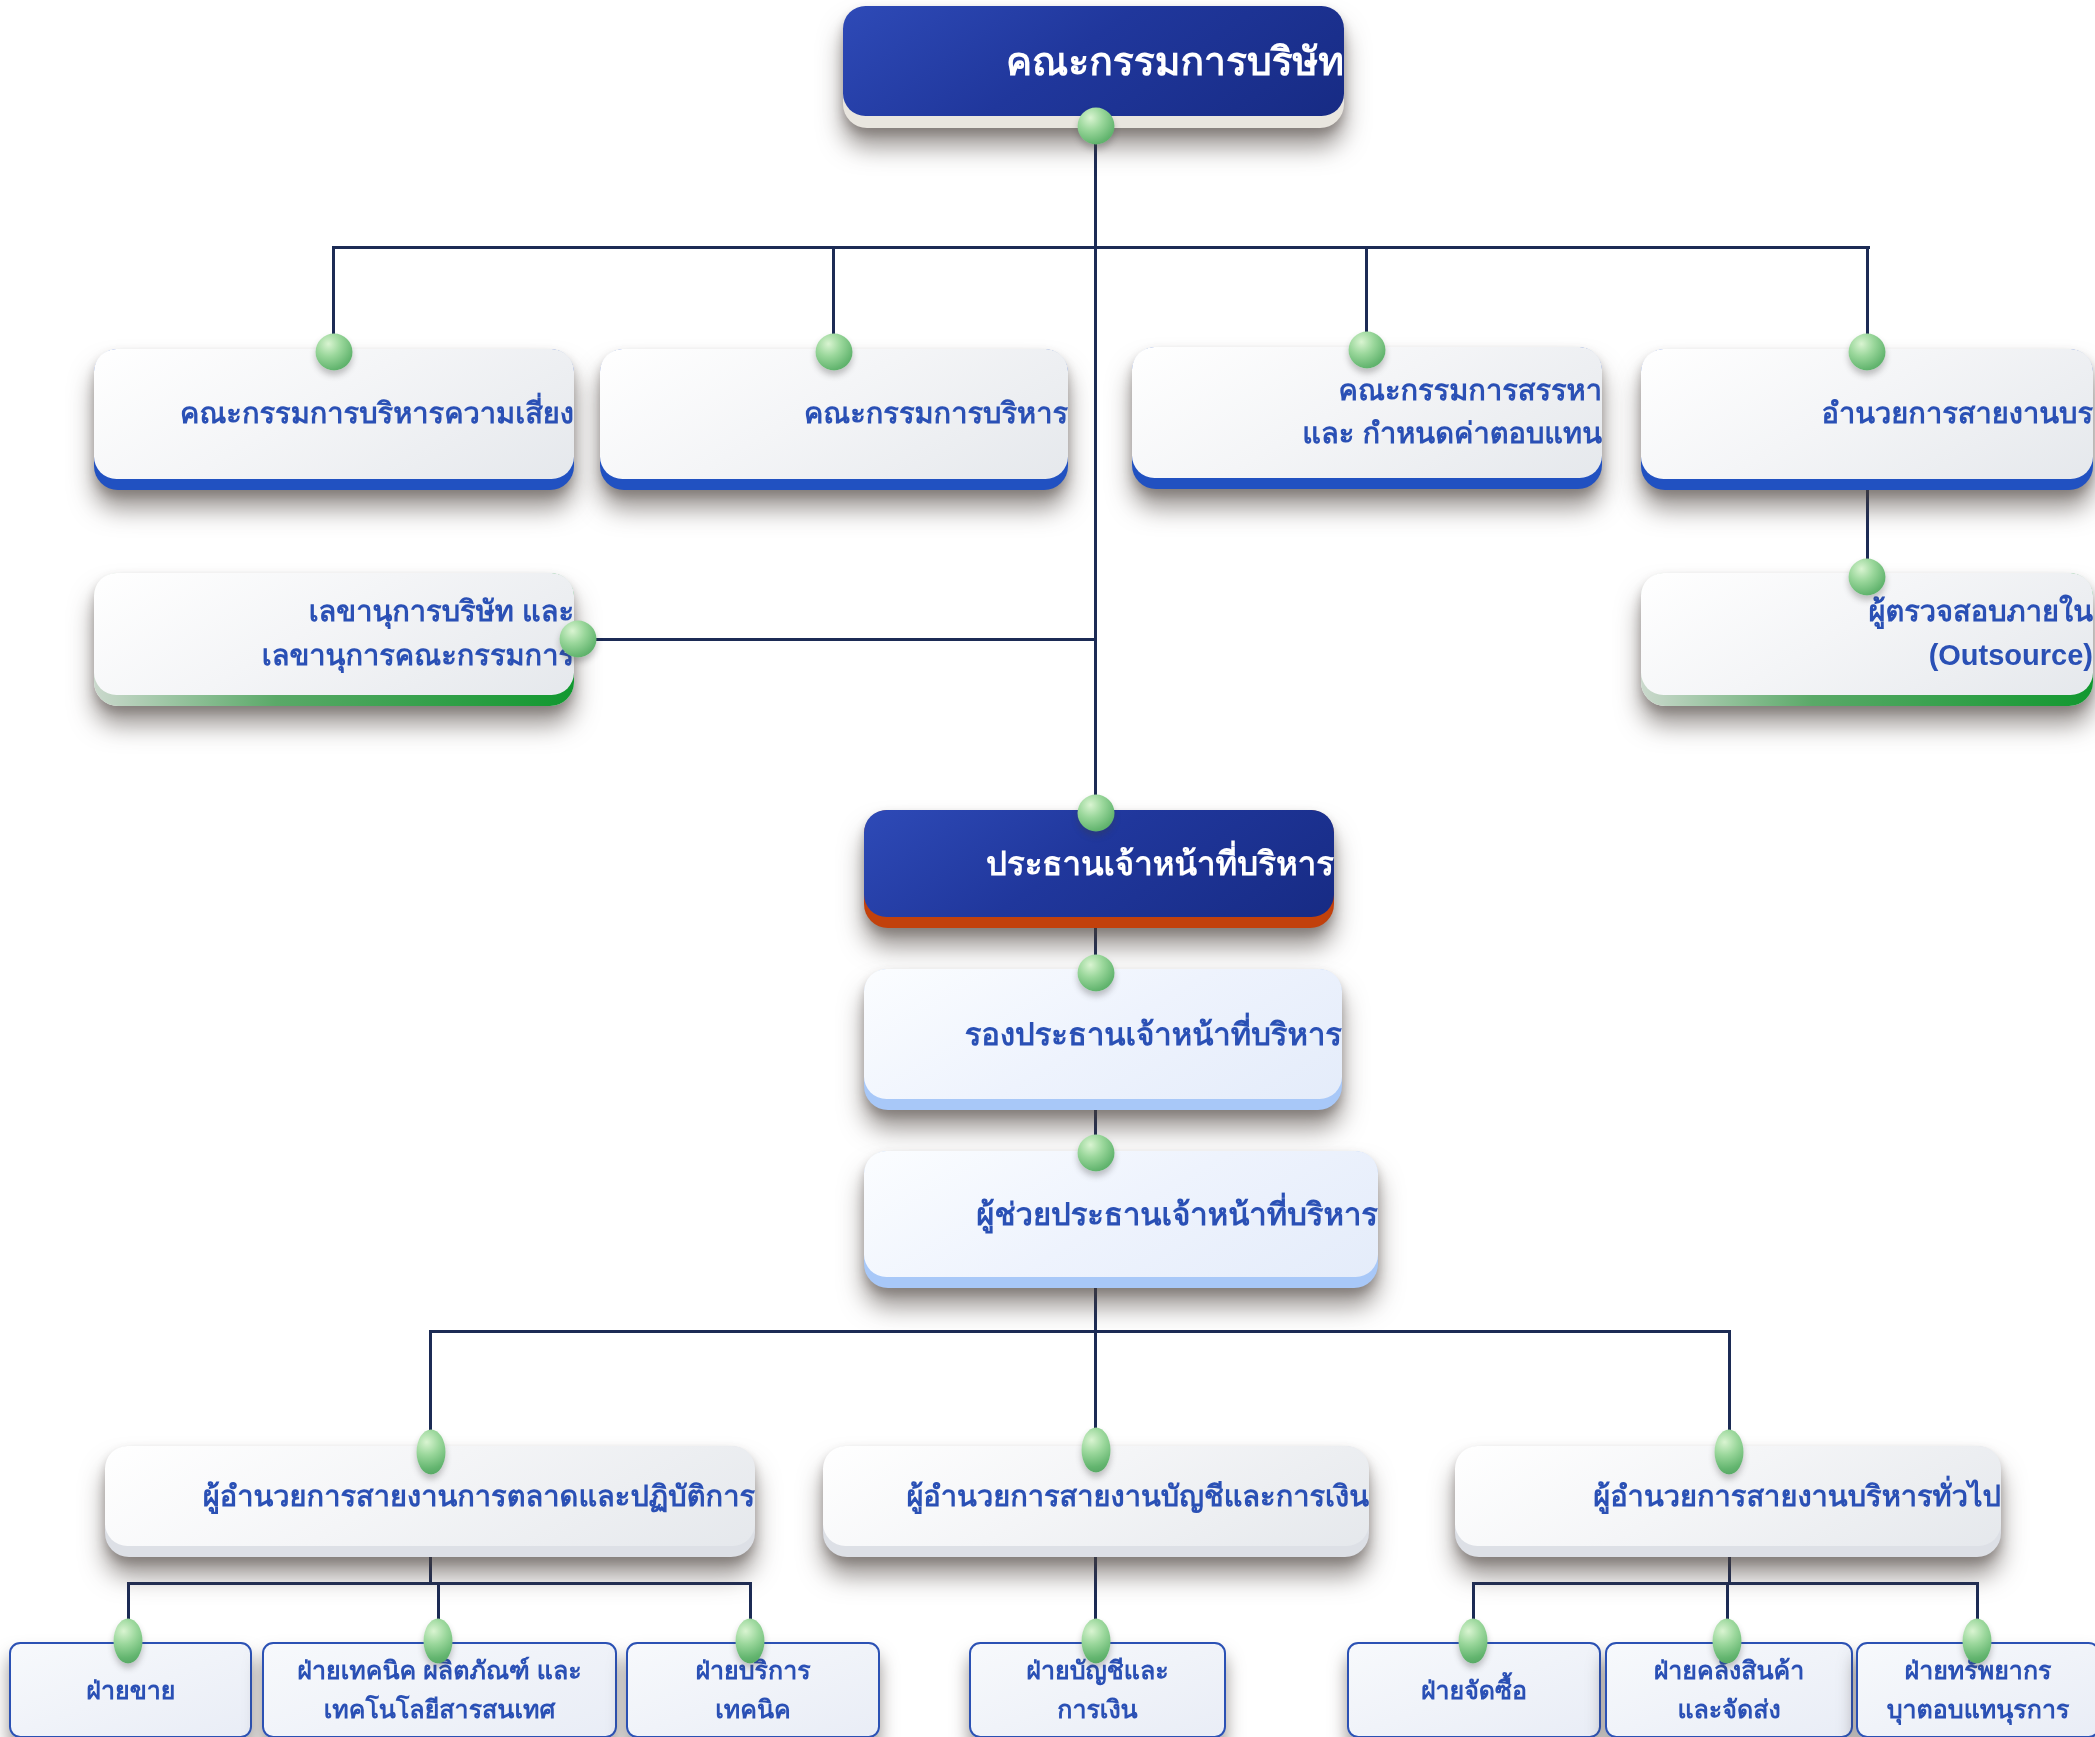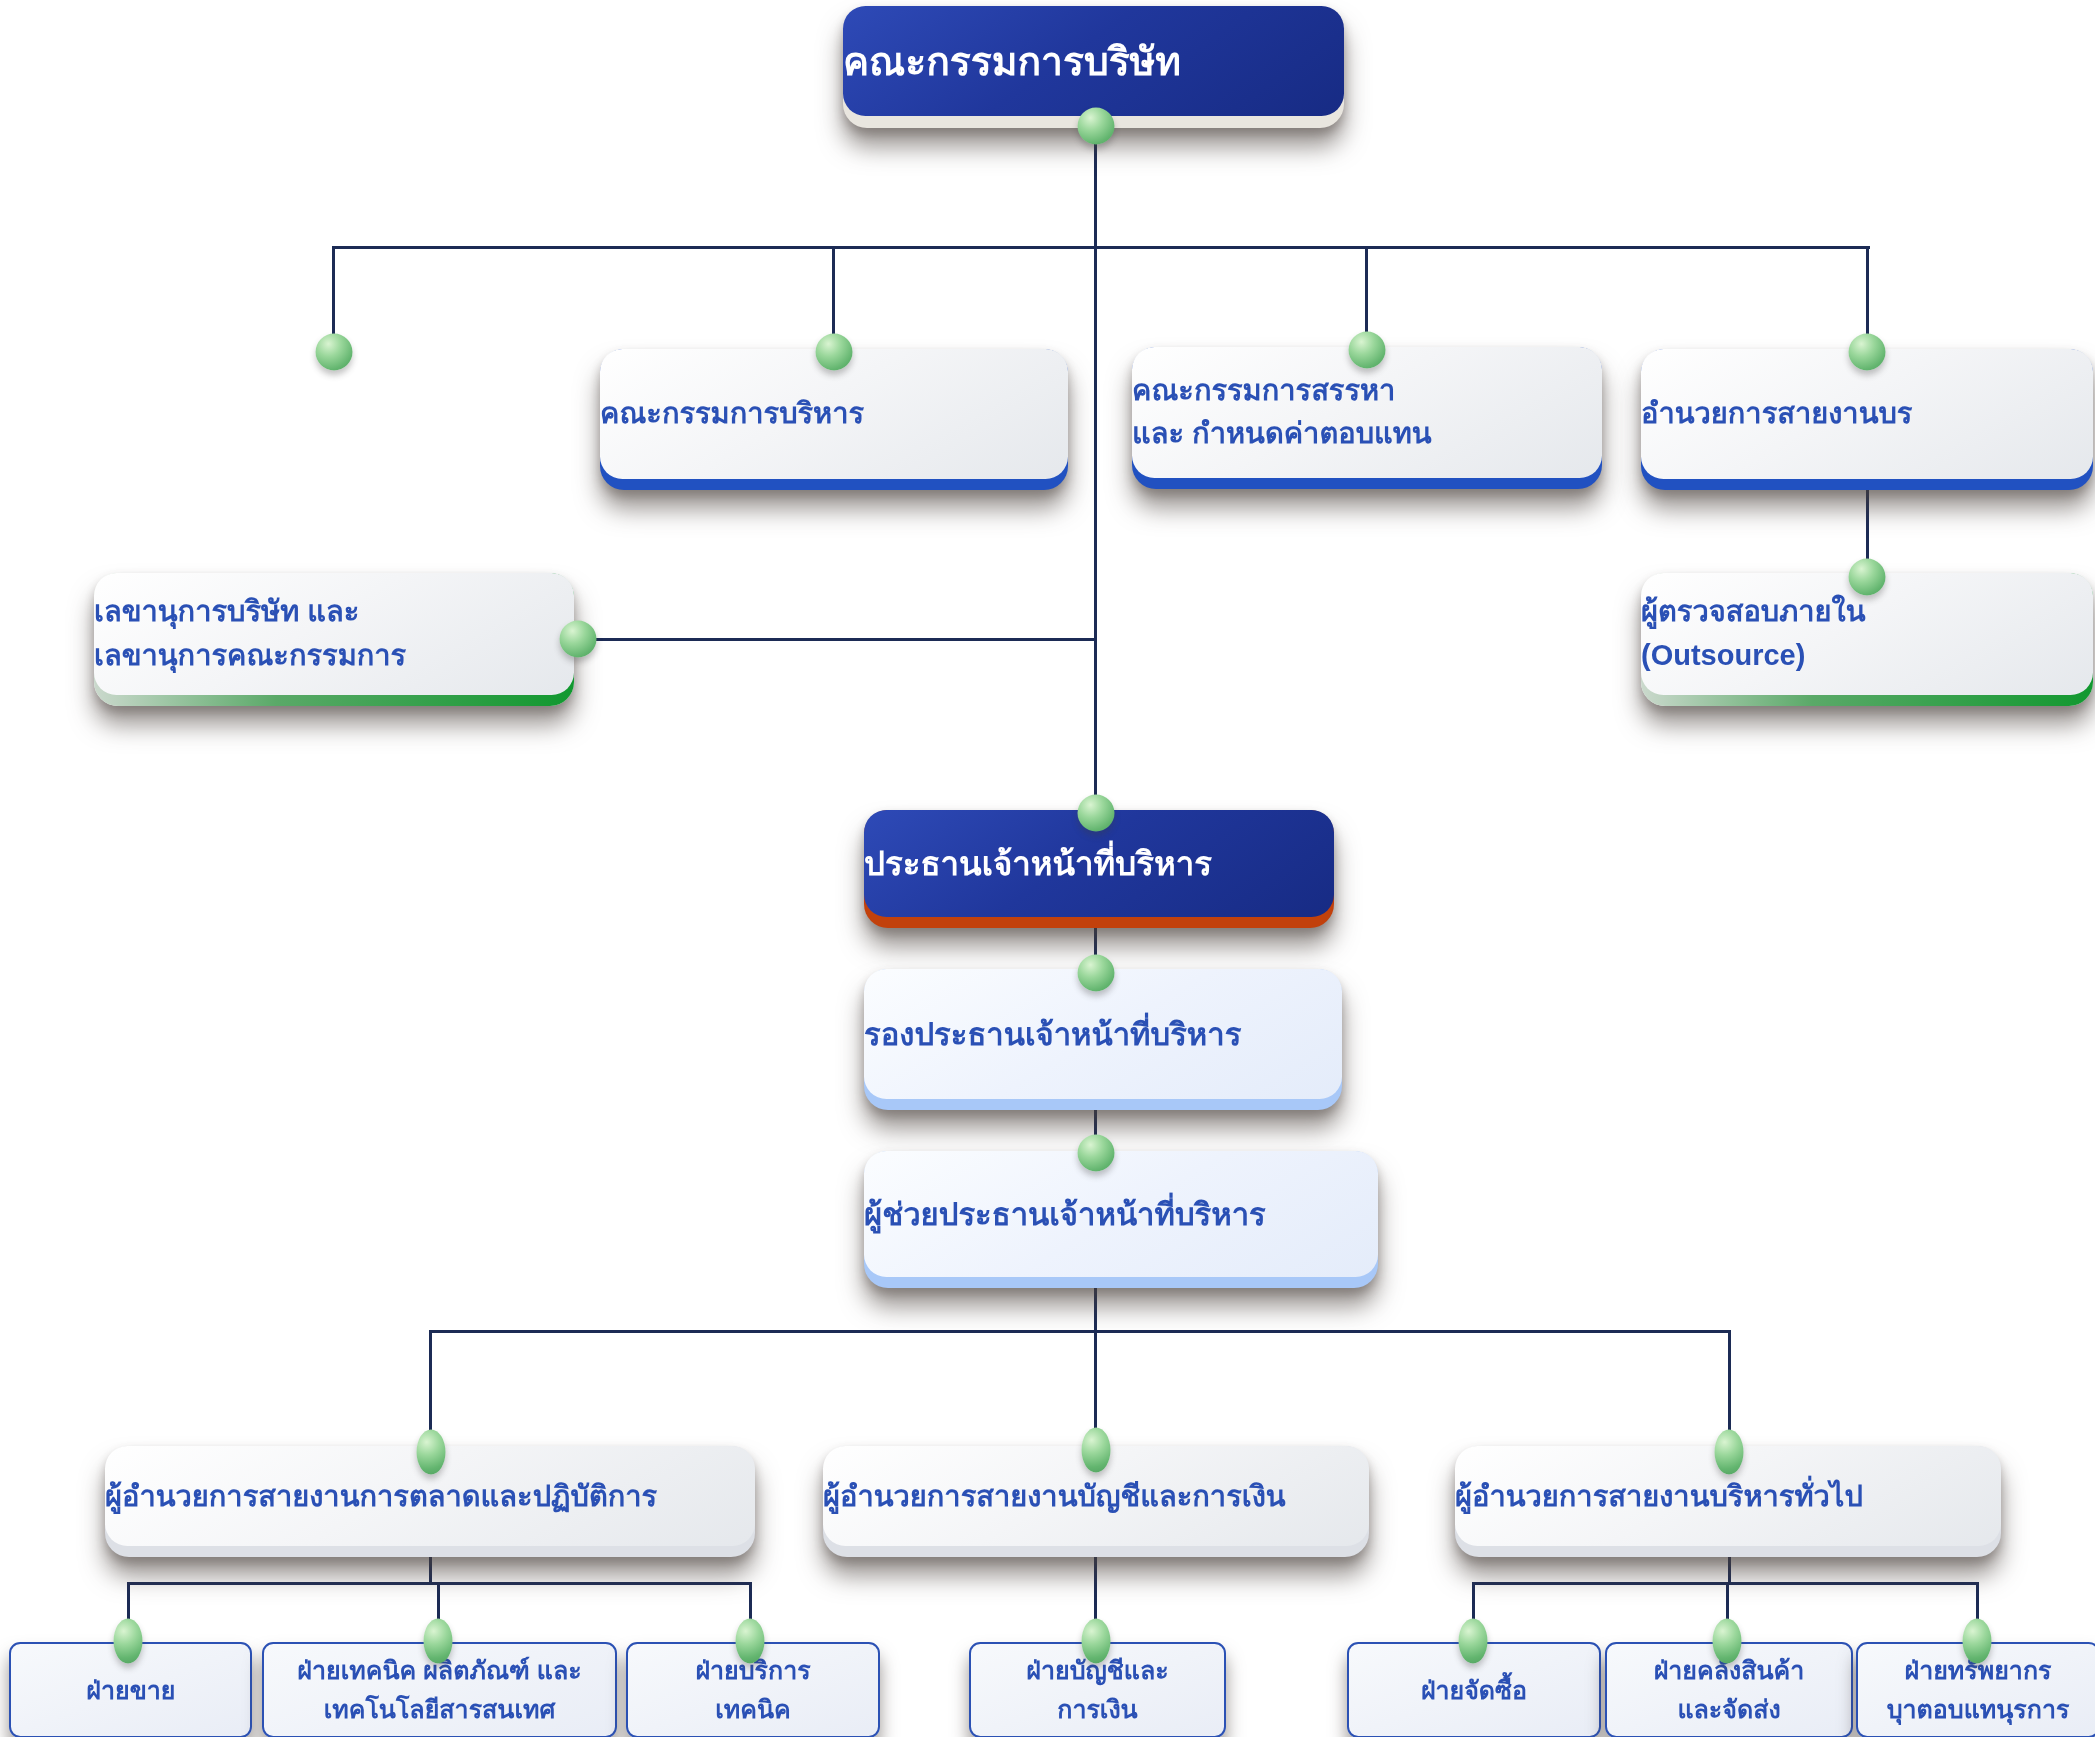--- a/index.html
+++ b/index.html
@@ -25,21 +25,21 @@
   .dot.oval{width:29px;height:45px;border-radius:50%;}
   
   .node{
     position:absolute;z-index:2;
     border-radius:24px;
     box-shadow:0 19px 24px rgba(72,64,58,.55), 0 5.6px 9.4px rgba(72,64,58,.30);
   }
   .node .face{
     position:absolute;left:0;right:0;top:0;bottom:11.2px;
     border-radius:22.5px;
-    display:flex;flex-direction:column;align-items:flex-start;justify-content:center;
+    display:flex;flex-direction:column;align-items:flex-end;justify-content:center;
     text-align:center;
   }
   .lbl{display:block;font-weight:bold;}
   
   .navy{background:#e9e6df;}
   .navy .face{background:linear-gradient(145deg,#2e4ab7 0%,#20379c 45%,#172b84 100%);color:#ffffff;}
   .strip-blue{background:#2151c1;}
   .strip-green{background:linear-gradient(90deg,#cbd9cd 0%,#5aa968 38%,#11982f 100%);}
   .strip-sky{background:#a8c8f8;padding-left:8px;}
   .strip-neutral{background:#dde0e6;}
@@ -95,20 +95,25 @@
   <div class="line v" style="left:1472px;top:1582px;height:62px;"></div>
   <div class="line v" style="left:1726px;top:1582px;height:62px;"></div>
   <div class="line v" style="left:1976px;top:1582px;height:62px;"></div>
 
   <div class="node navy" style="left:843px;top:5.6px;width:501px;height:122px;">
     <div class="face fs-board">
       <span class="lbl">คณะกรรมการบริษัท</span>
     </div>
   </div>
 
+  <div class="node light strip-blue" style="left:94px;top:349px;width:480px;height:141px;">
+    <div class="face fs-com">
+      <span class="lbl">คณะกรรมการบริหารความเสี่ยง</span>
+    </div>
+  </div>
 
   <div class="node light strip-blue" style="left:600px;top:349px;width:468px;height:141px;">
     <div class="face fs-com">
       <span class="lbl">คณะกรรมการบริหาร</span>
     </div>
   </div>
 
   <div class="node light strip-blue" style="left:1132px;top:347px;width:470px;height:142px;">
     <div class="face fs-com">
       <span class="lbl">คณะกรรมการสรรหา</span>

